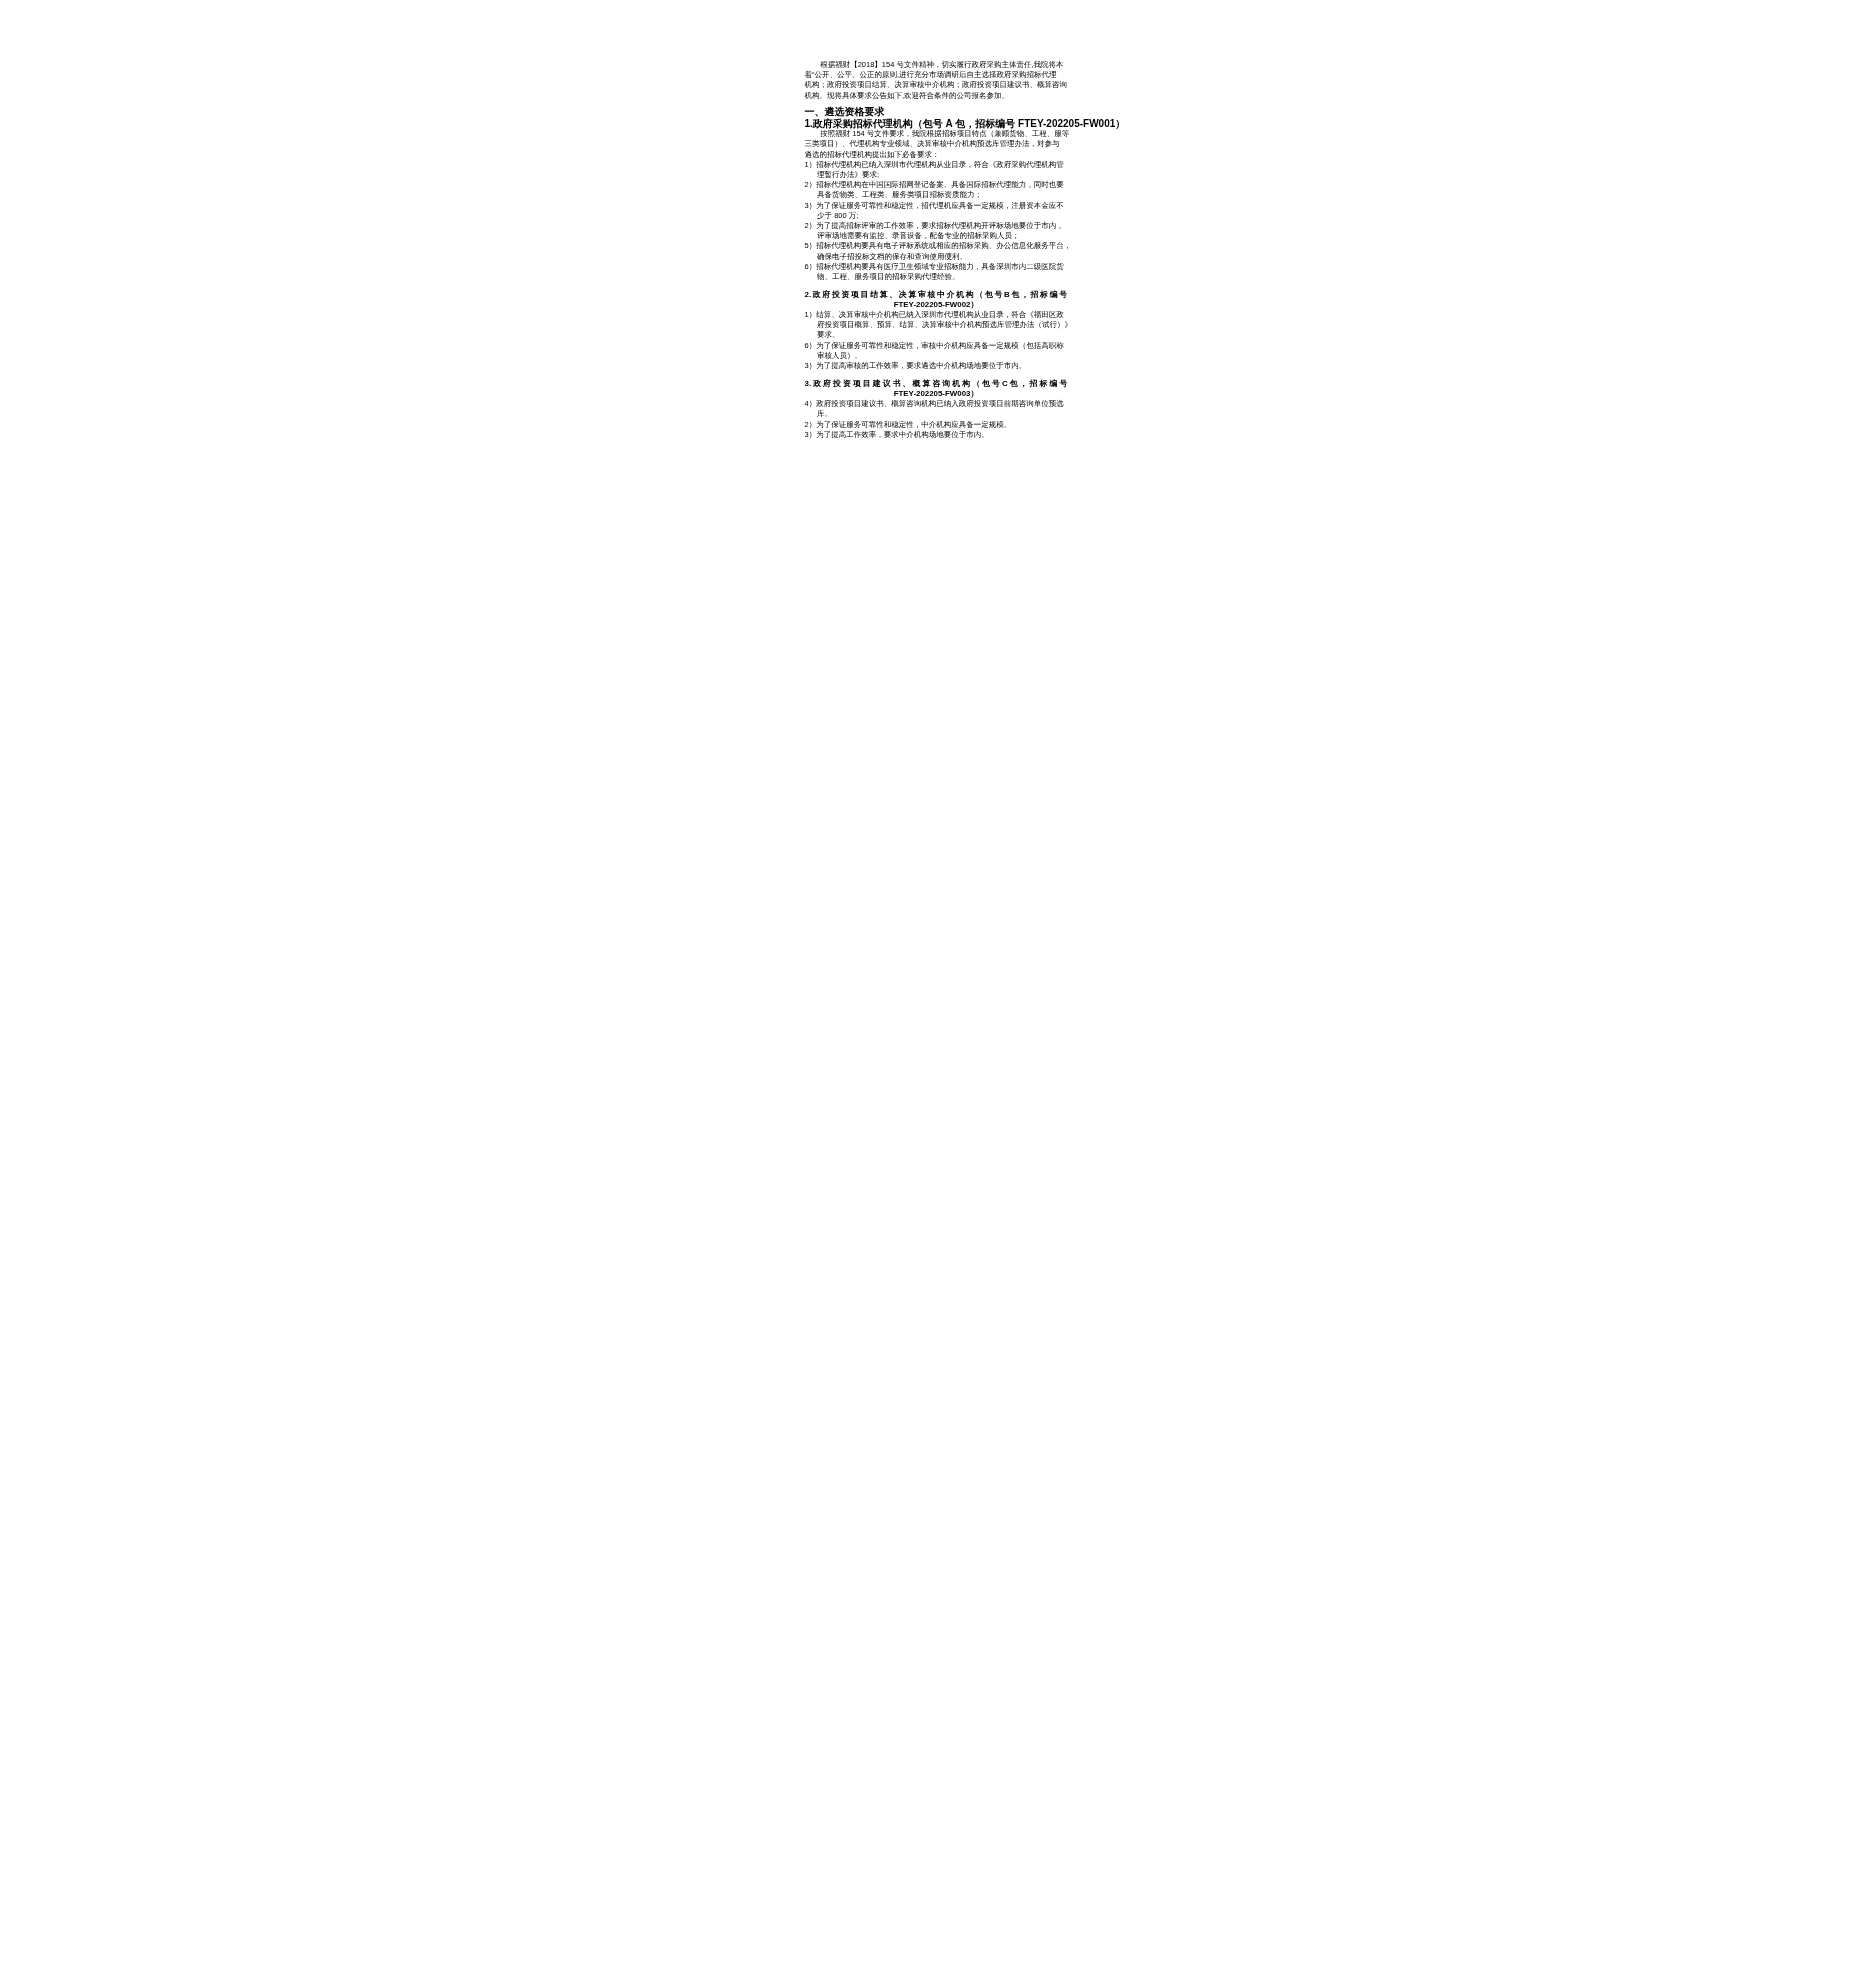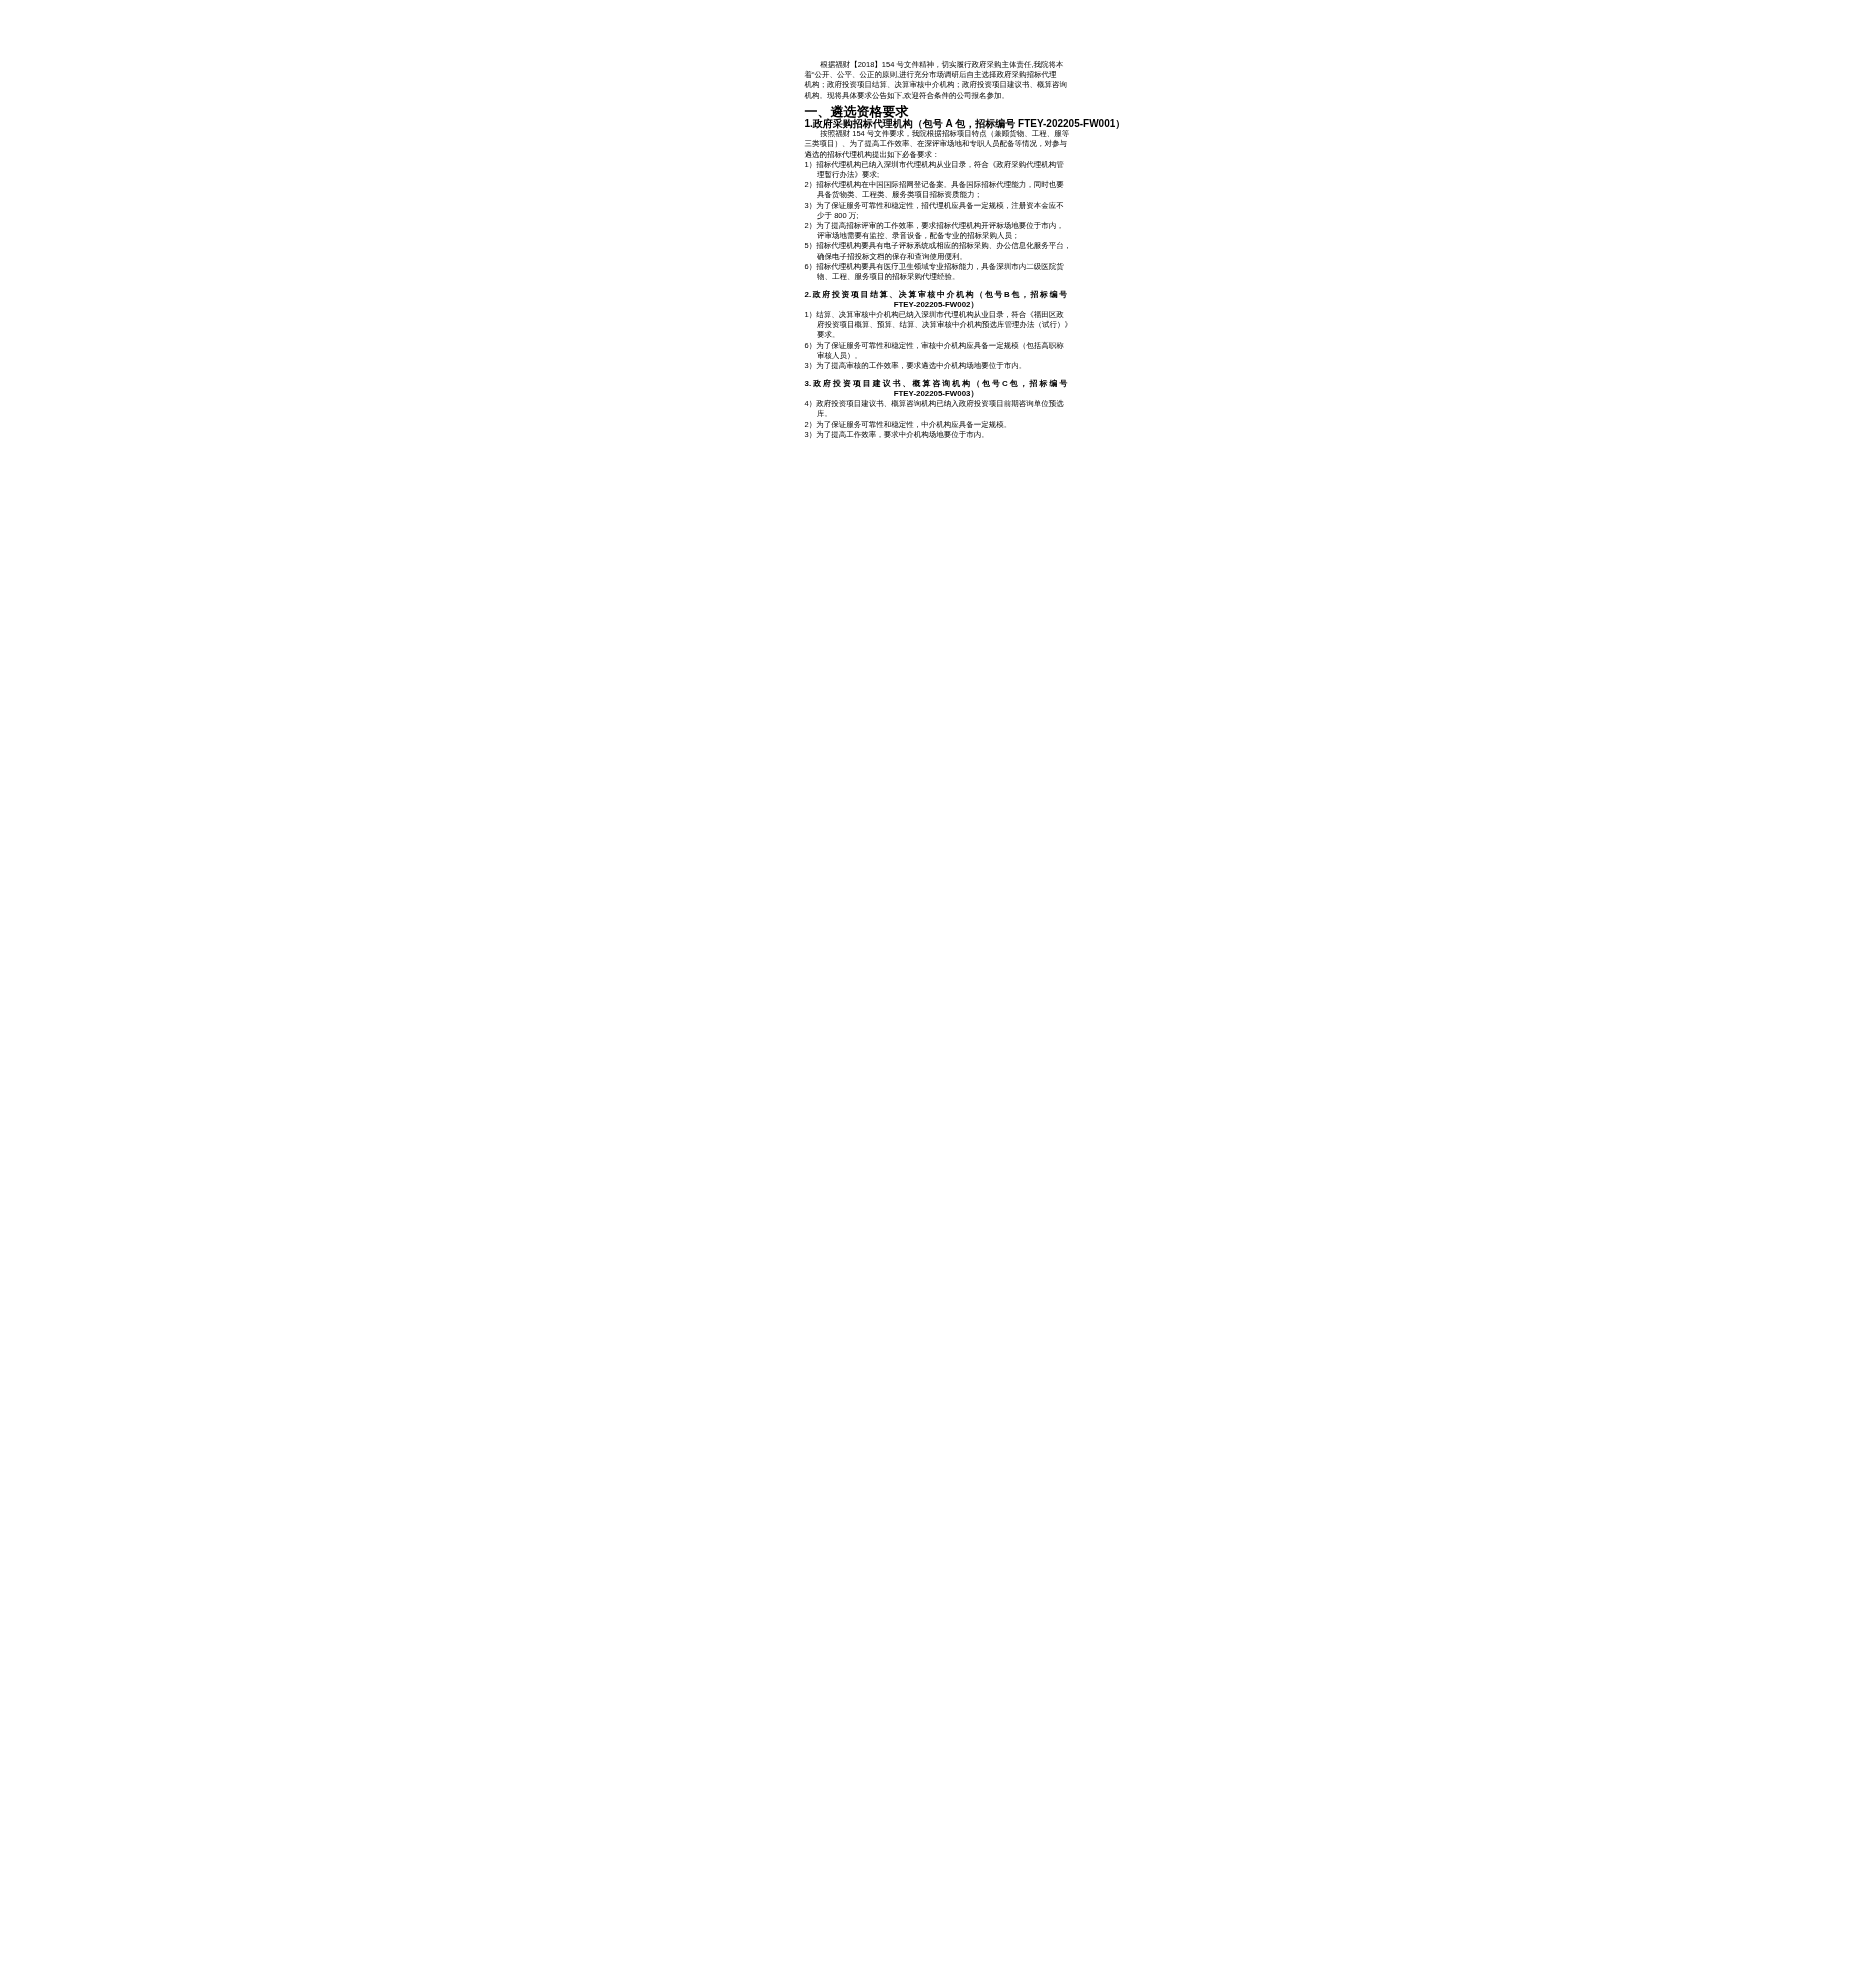--- a/index.html
+++ b/index.html
@@ -15,21 +15,21 @@
     color: #000000;
   }
   .bodyline {
     font-size: 7.5px;
     line-height: 10.2px;
     white-space: nowrap;
   }
   .firstline { padding-left: 15.7px; }
   .cont { padding-left: 12.6px; }
   .h1 {
-    font-size: 13px;
+    font-size: 10px;
     line-height: 15.3px;
     font-weight: bold;
     margin-top: 2.8px;
     white-space: nowrap;
   }
   .h2 {
     font-size: 10px;
     line-height: 10.2px;
     font-weight: bold;
     white-space: nowrap;
@@ -66,21 +66,21 @@
     <div class="bodyline">机构；政府投资项目结算、决算审核中介机构；政府投资项目建议书、概算咨询</div>
     <div class="bodyline">机构。现将具体要求公告如下,欢迎符合条件的公司报名参加。</div>
   </div>
 
   <div class="h1">一、遴选资格要求</div>
 
   <div class="h2">1.政府采购招标代理机构（包号 A 包，招标编号 FTEY-202205-FW001）</div>
 
   <div class="para">
     <div class="bodyline firstline">按照福财 154 号文件要求，我院根据招标项目特点（兼顾货物、工程、服等</div>
-    <div class="bodyline">三类项目）、为了提高工作效率、在深评审场地和专职人员配备等情况，对参与</div>
+    <div class="bodyline">三类项目）、代理机构专业领域、决算审核中介机构预选库管理办法，对参与</div>
     <div class="bodyline">遴选的招标代理机构提出如下必备要求：</div>
   </div>
 
   <div class="list">
     <div class="item">
       <div class="bodyline">1）招标代理机构已纳入深圳市代理机构从业目录，符合《政府采购代理机构管</div>
       <div class="bodyline cont">理暂行办法》要求;</div>
     </div>
     <div class="item">
       <div class="bodyline">2）招标代理机构在中国国际招网登记备案。具备国际招标代理能力，同时也要</div>

